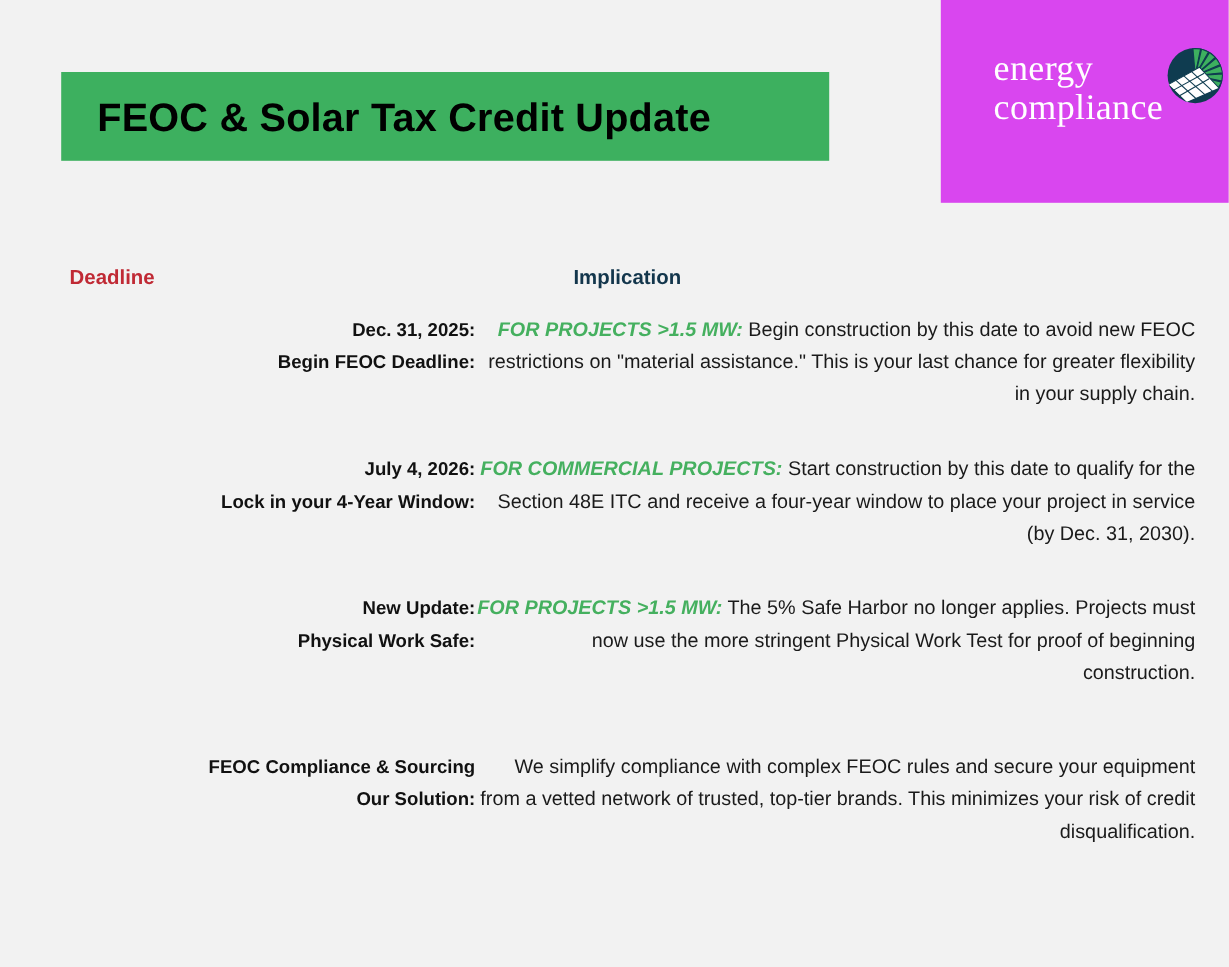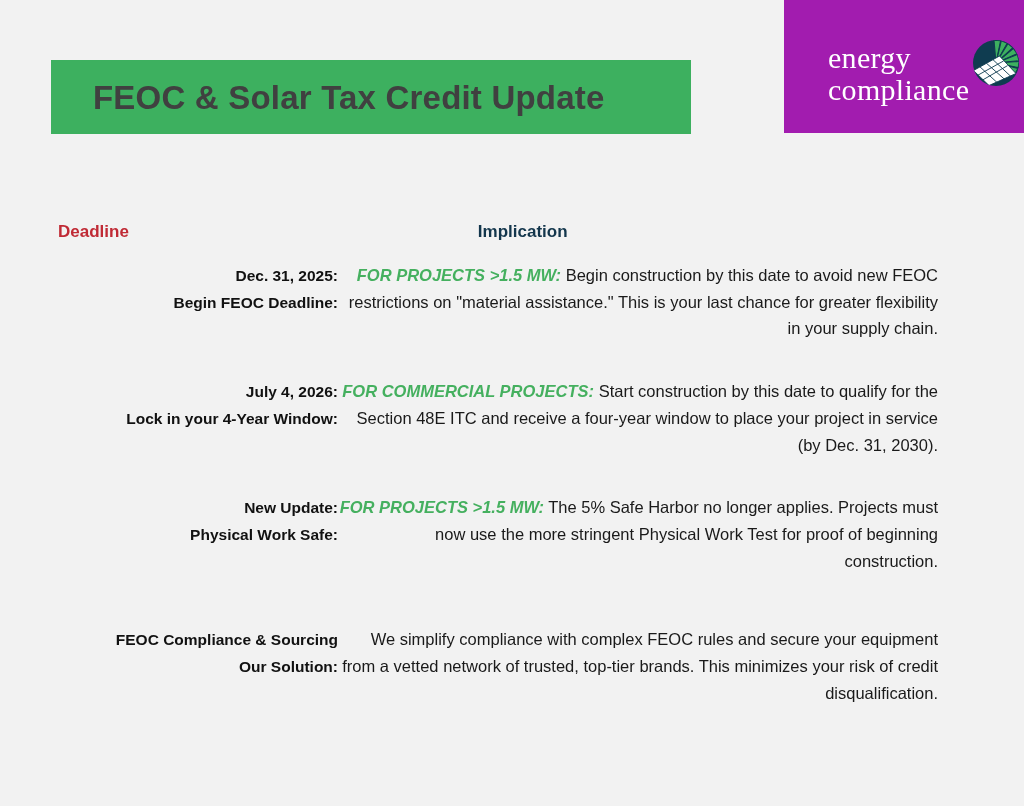--- a/index.html
+++ b/index.html
@@ -27,36 +27,35 @@
     position: absolute;
     left: 51px;
     top: 60px;
     width: 640px;
     height: 74px;
     background: #3db05f;
     display: flex;
     align-items: center;
   }
   .title-text {
-    color: #404040;
+    color: #000000;
     font-size: 33px;
     font-weight: bold;
     letter-spacing: 0.2px;
     padding-left: 30px;
     line-height: 1;
     white-space: nowrap;
-    margin-left: 12px;
   }
   .logo-block {
     position: absolute;
     left: 784px;
     top: 0;
     width: 240px;
-    height: 133px;
-    background: #a21caf;
+    height: 169px;
+    background: #d946ef;
   }
   .logo-inner {
     position: absolute;
     left: 44px;
     top: 42px;
     width: 186px;
     height: 84px;
   }
   .logo-wordmark {
     font-family: "Liberation Serif", serif;
@@ -96,20 +95,21 @@
   }
   .head-implication {
     color: #13364c;
     font-size: 17px;
     font-weight: bold;
     margin-left: 349px;
   }
 
   .row {
     display: flex;
+    padding-left: 58px;
     margin-bottom: 36px;
   }
   .row:last-child { margin-bottom: 0; }
   .row-spacer-lg { margin-bottom: 52px; }
 
   .cell-left {
     width: 338px;
     flex: 0 0 338px;
     font-size: 15.5px;
     font-weight: bold;

